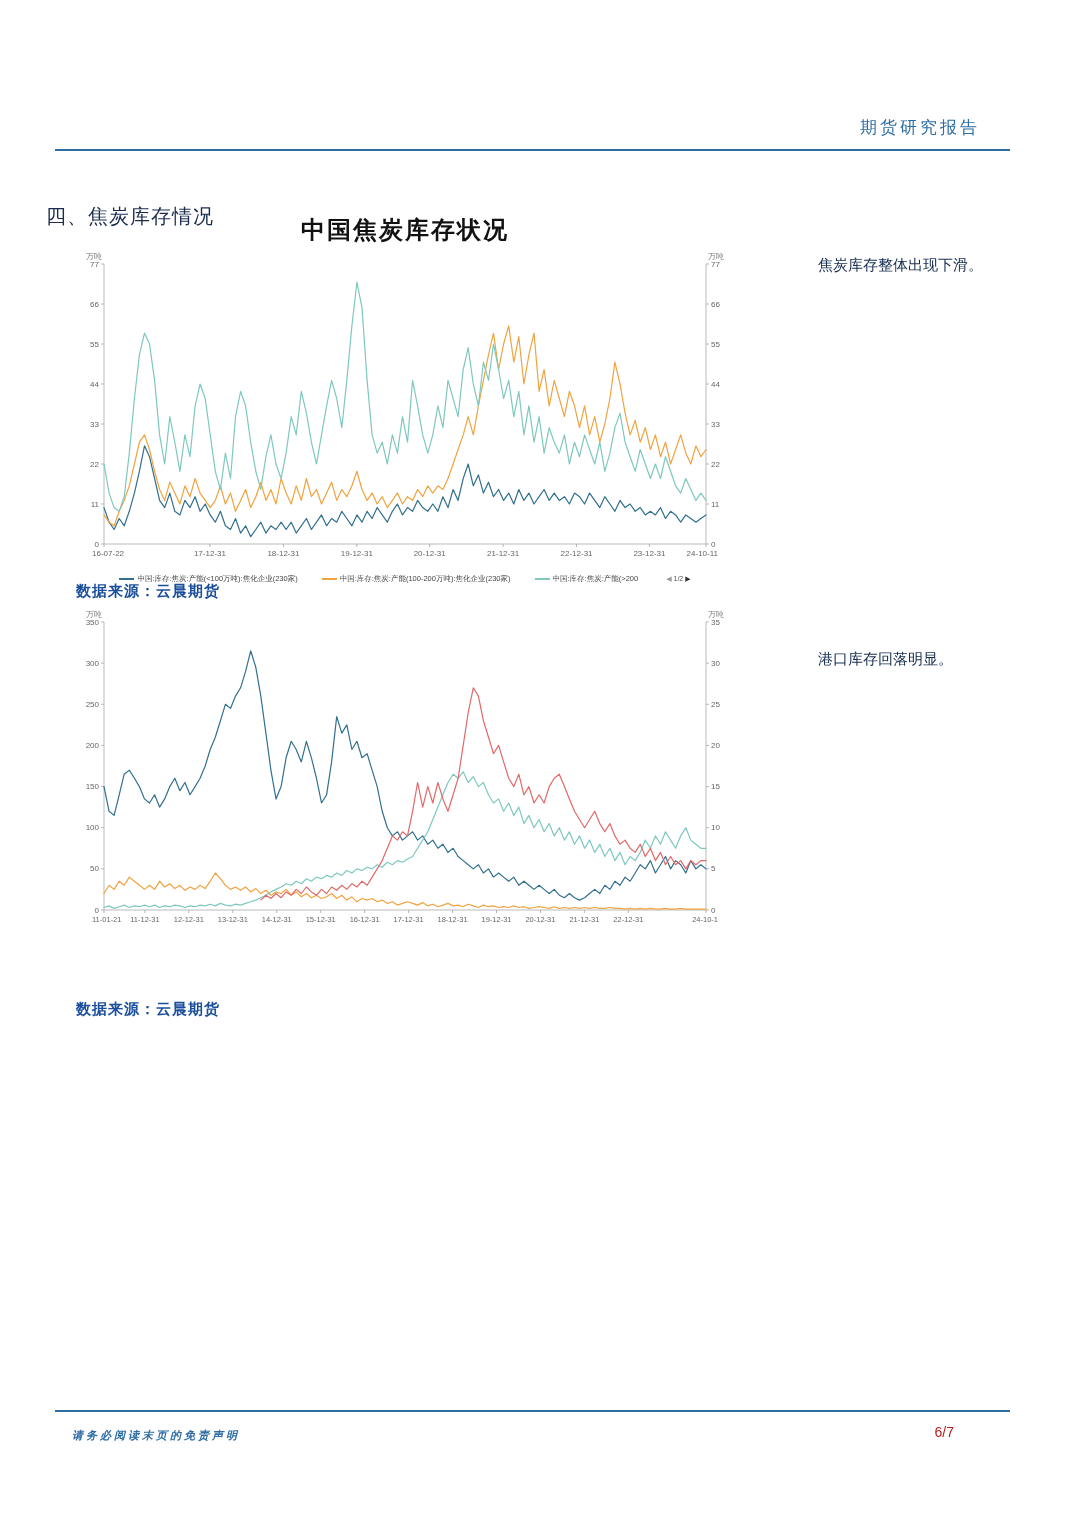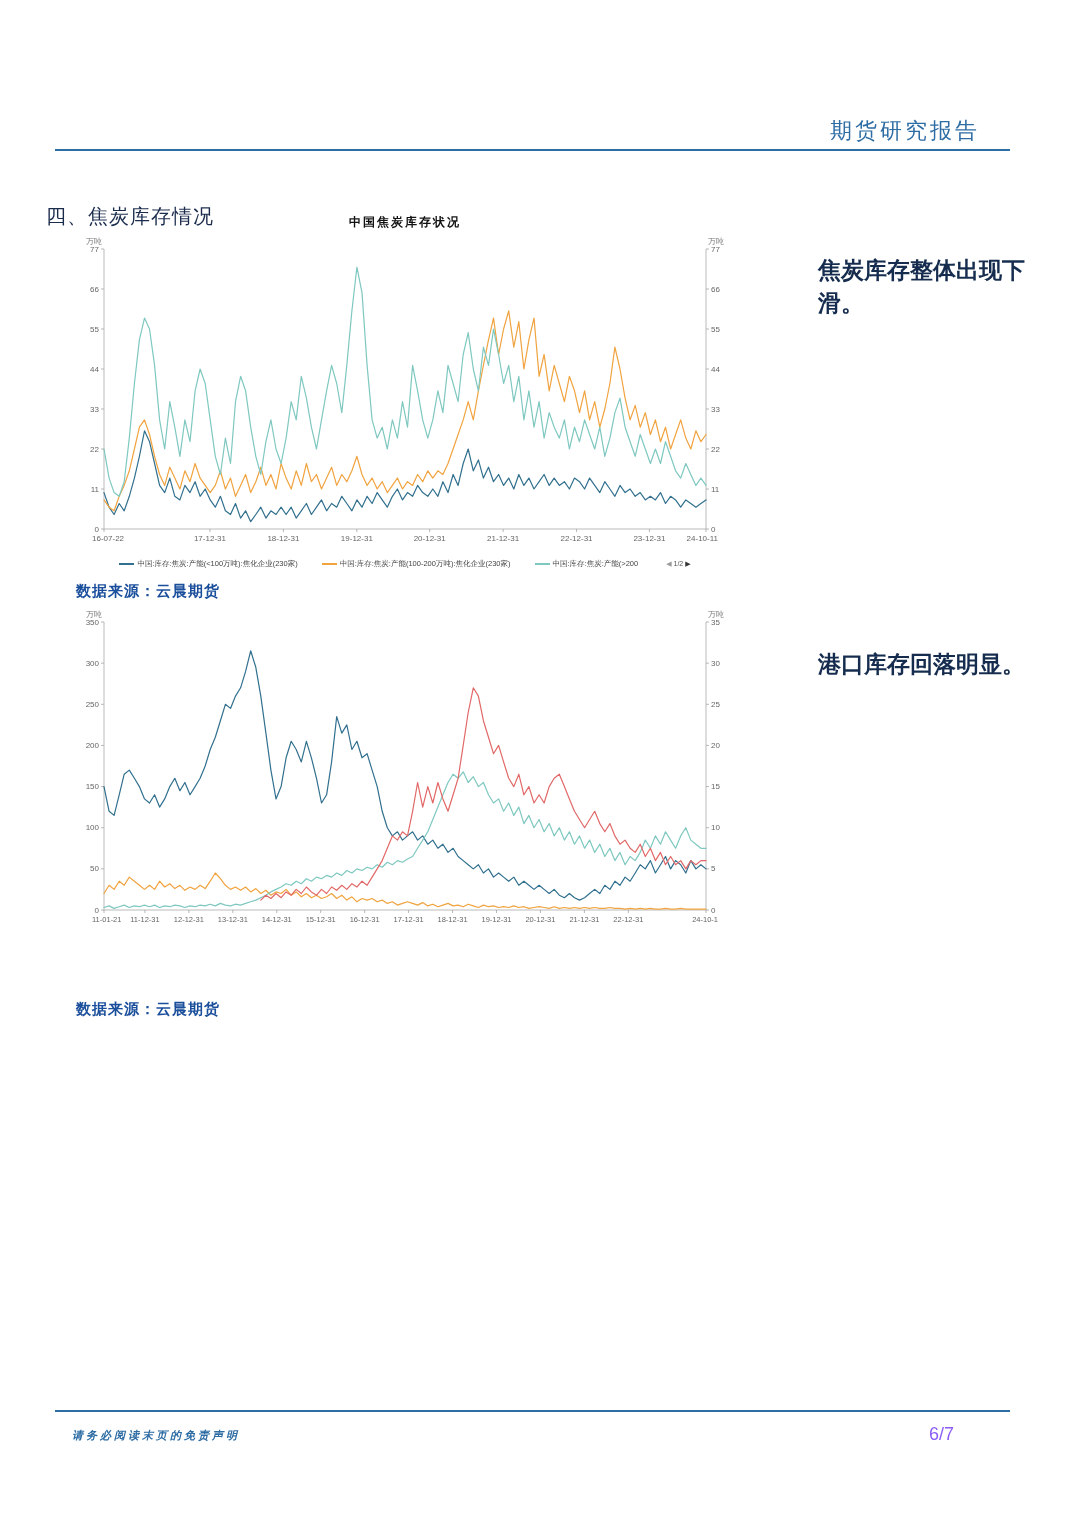--- a/index.html
+++ b/index.html
@@ -1,40 +1,40 @@
 <!DOCTYPE html>
 <html><head>
 <meta charset="utf-8">
 <style>
   html,body{margin:0;padding:0;}
   body{
     width:1080px;height:1526px;background:#ffffff;position:relative;overflow:hidden;
     font-family:"Liberation Sans","DejaVu Sans",sans-serif;color:#222;
   }
-  .header-text{position:absolute;top:116px;right:100px;font-size:22px;letter-spacing:3px;color:#2e6da4;}
+  .header-text{position:absolute;top:116px;right:100px;font-size:17px;letter-spacing:3px;color:#2e6da4;}
   .header-rule{position:absolute;top:149px;left:55px;right:70px;height:2px;background:#2e6da4;}
   .section-title{position:absolute;top:186px;left:46px;font-size:20px;font-weight:normal;letter-spacing:1px;color:#1a2b4c;}
   .chart-wrap{position:absolute;left:60px;width:690px;}
   #chart1-wrap{top:214px;}
   #chart2-wrap{top:606px;}
-  .chart-title{text-align:center;font-size:12px;font-weight:bold;color:#111;letter-spacing:2px;margin-bottom:2px;}
+  .chart-title{text-align:center;font-size:24px;font-weight:bold;color:#111;letter-spacing:2px;margin-bottom:2px;}
   .chart-mount{line-height:0;}
   .legend{display:flex;justify-content:center;align-items:center;gap:24px;font-size:7.5px;color:#444;margin-top:8px;white-space:nowrap;}
   .legend .li{display:inline-flex;align-items:center;}
   .legend .sw{display:inline-block;width:15px;height:2px;margin-right:3px;}
   .legend .pager{color:#555;font-size:7px;margin-left:4px;}
-  .note{position:absolute;left:818px;width:215px;font-size:23px;font-weight:bold;color:#152c4e;line-height:1.45;}
+  .note{position:absolute;left:818px;width:215px;font-size:15px;font-weight:normal;color:#152c4e;line-height:1.45;}
   #note1{top:254px;}
   #note2{top:648px;}
   .source{position:absolute;left:76px;font-size:15px;font-weight:bold;color:#1b4f9c;letter-spacing:1px;text-align:center;}
   #source1{top:582px;}
   #source2{top:1000px;}
   .footer-rule{position:absolute;top:1410px;left:55px;right:70px;height:2px;background:#2e6da4;}
   .footer-left{position:absolute;top:1428px;left:72px;font-size:11px;font-weight:bold;font-style:italic;color:#2e6da4;letter-spacing:3px;}
-  .footer-page{position:absolute;top:1424px;right:126px;font-size:18px;color:#8b5cf6;margin-left:44px;}
+  .footer-page{position:absolute;top:1424px;right:126px;font-size:14px;color:#b91c1c;margin-left:44px;}
 </style>
 </head>
 <body>
 
 <div>
   <span class="header-text">期货研究报告</span>
   <div class="header-rule"></div>
 </div>
 
 <h2 class="section-title">四、焦炭库存情况</h2>

